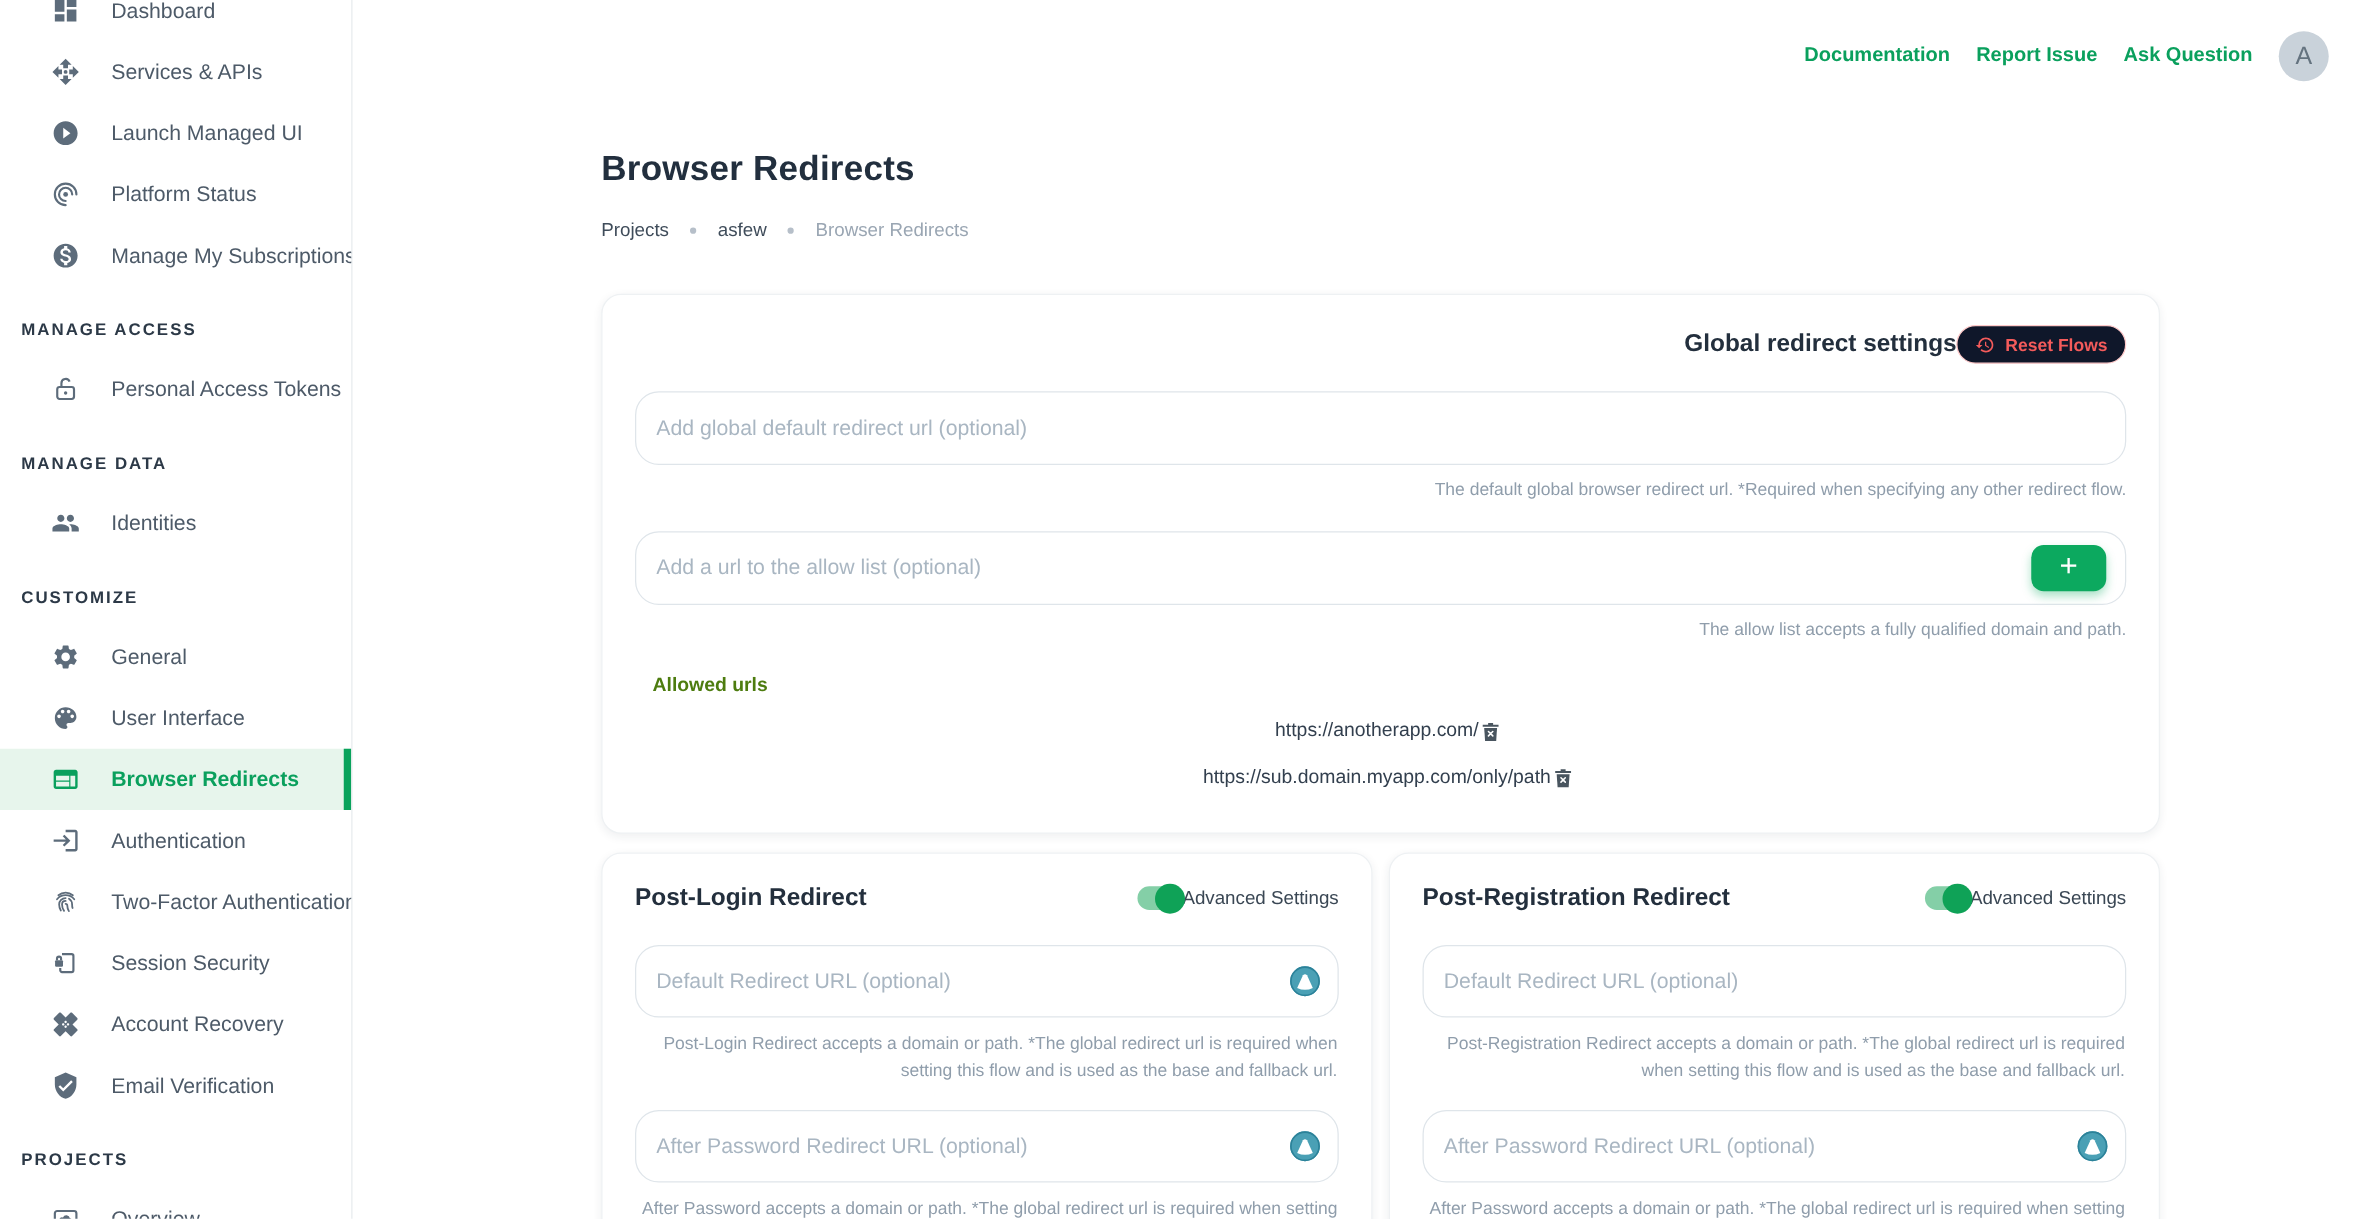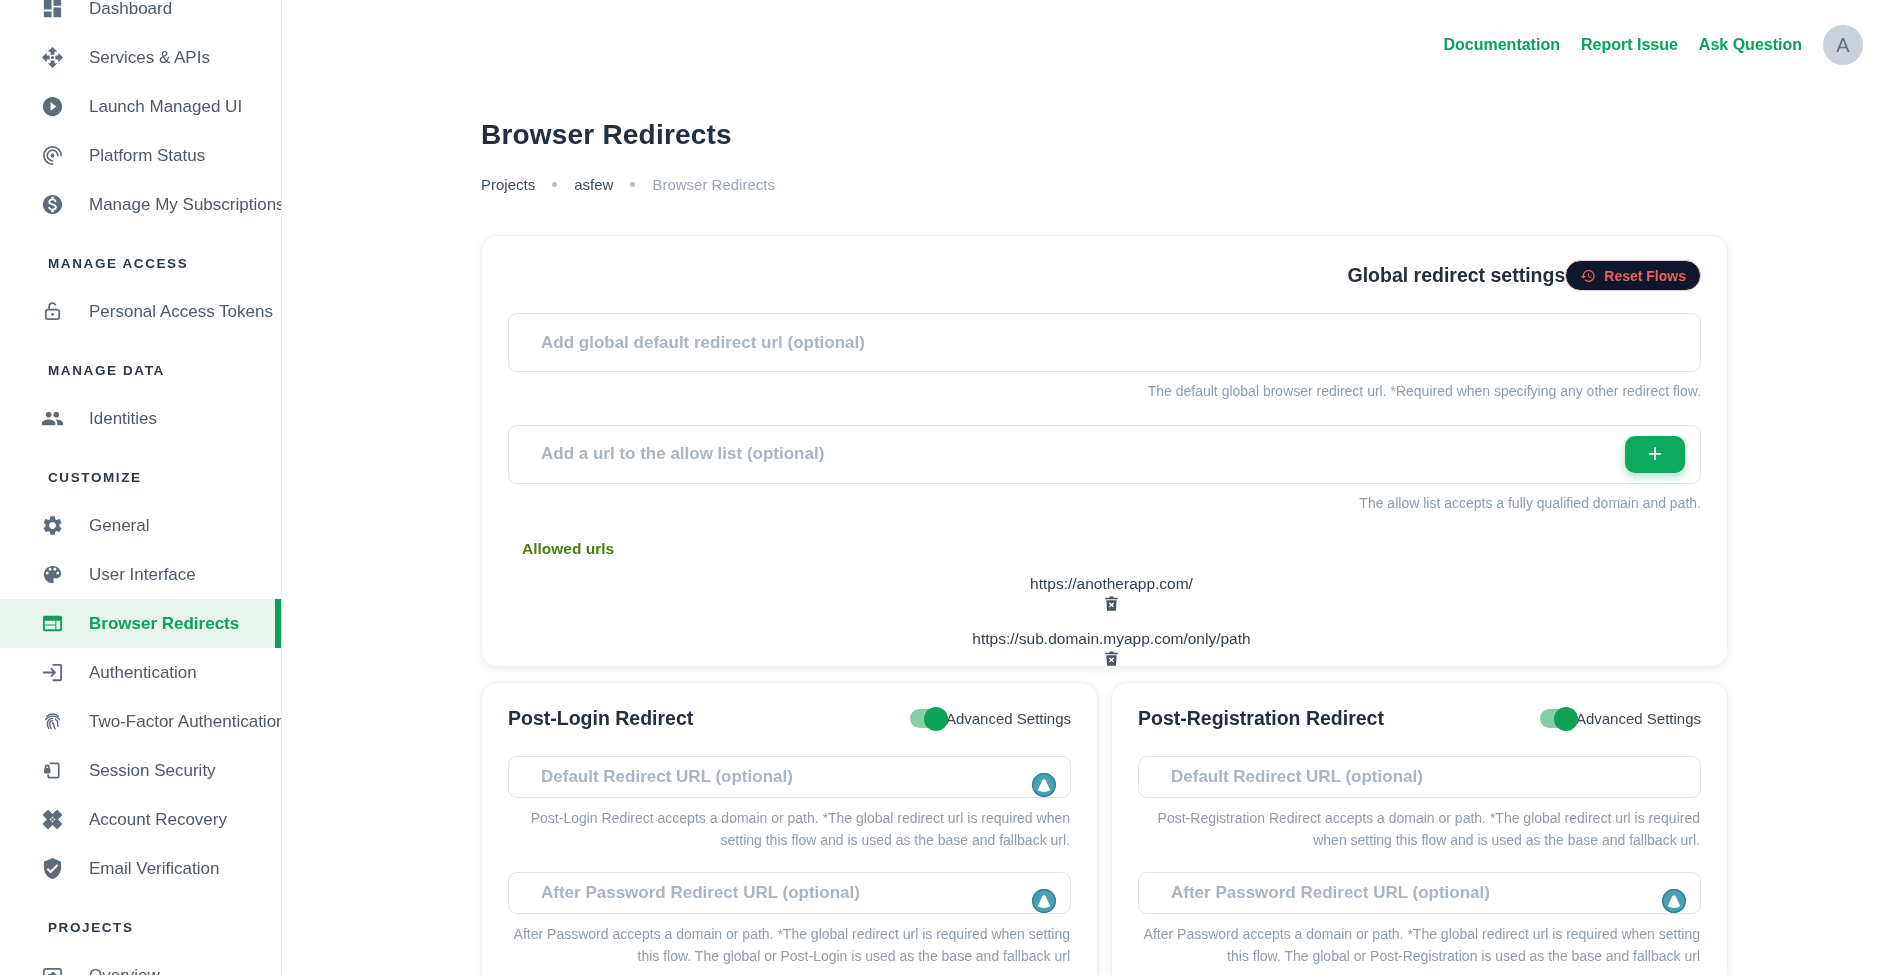--- a/index.html
+++ b/index.html
@@ -4,21 +4,21 @@
 <style>
   * { margin:0; padding:0; box-sizing:border-box; }
   html,body { width:1904px; height:975px; overflow:hidden; background:#fff;
               font-family:"Liberation Sans", sans-serif; }
 
   
   .sidebar { position:absolute; left:0; top:0; width:282px; height:975px;
              background:#fff; border-right:1px solid #e8ebee; overflow:hidden; z-index:5; }
   .nav { margin-top:-16px; }
   .nav-header { margin-top:10px; height:48px; display:flex; align-items:center;
-                padding-left:48px; font-size:13.5px; font-weight:bold; letter-spacing:1.6px;
+                padding-left:17px; font-size:13.5px; font-weight:bold; letter-spacing:1.6px;
                 color:#2c3947; }
   .nav-item { height:49px; display:flex; align-items:center; padding-left:40px; gap:25px;
               color:#4d5a68; font-size:17px; cursor:pointer; position:relative; white-space:nowrap; }
   .nav-item .icn { width:24px; height:24px; flex:0 0 24px; color:#5d6c7b; display:flex;
                    align-items:center; justify-content:center; }
   .nav-item .icn svg { width:23px; height:23px; }
   .nav-item.active { background:#e7f5ec; color:#0aa05d; font-weight:bold; }
   .nav-item.active .icn { color:#0aa05d; }
   .nav-item.active::after { content:""; position:absolute; right:0; top:0; bottom:0;
                             width:6px; background:#0aa35c; }
@@ -46,53 +46,53 @@
   .card-head { display:flex; align-items:center; justify-content:flex-end; }
   .card-title { font-size:19.5px; font-weight:bold; color:#232f3d; }
 
   .reset-btn { display:flex; align-items:center; gap:8px; background:#0f172a;
                border:1px solid #ffc9c9; color:#f45b5b; border-radius:16px;
                height:31px; padding:0 14px; font-size:14px; font-weight:bold;
                font-family:"Liberation Sans",sans-serif; cursor:pointer; }
   .reset-btn svg { width:16px; height:16px; }
 
   .text-input { position:relative; }
-  .text-input input { width:100%; height:59px; border:1px solid #dfe5ea; border-radius:9px;
-                      padding:0 80px 0 32px; font-size:17px; color:#39465a; outline:none;
-                      font-family:"Liberation Sans",sans-serif; background:#fff;font-weight:bold; }
+  .text-input input { width:100%; height:59px; border:1px solid #dfe5ea; border-radius:19px;
+                      padding:0 80px 0 16px; font-size:17px; color:#39465a; outline:none;
+                      font-family:"Liberation Sans",sans-serif; background:#fff; }
   .text-input input::placeholder { color:#a9b6c2; }
   .helper { font-size:14px; color:#8f9dab; margin:9px 0 0 12px; line-height:1.55;text-align:right; }
 
   .row-gap1 { margin-top:22px; }
   .add-btn { position:absolute; right:16px; top:11px; width:60px; height:37px;
              background:#0ca95f; border:none; border-radius:10px; color:#fff; font-size:25px;
              line-height:1; cursor:pointer; box-shadow:0 4px 8px rgba(12,169,95,.35);
              display:flex; align-items:center; justify-content:center; padding-bottom:2px;
              font-family:"Liberation Sans",sans-serif; }
 
   .allowed { margin:26px 0 0 14px; }
   .allowed-title { font-size:15.5px; font-weight:bold; color:#4d7c0f; }
   .allowed-row { display:flex; align-items:center; justify-content:center;
-                 margin-top:17px;flex-direction:column; }
+                 margin-top:17px; }
   .allowed-url { font-size:15.5px; color:#323f4e; }
   .trash-btn { background:none; border:none; cursor:pointer; color:#49555f; padding:0;
                width:20px; height:20px; }
   .trash-btn svg { width:19px; height:19px; }
 
   
   .flow-row { display:flex; gap:13px; margin-top:15px; }
   .flow-card { width:617px; height:331px; padding:24px 26px; }
   .flow-head { display:flex; align-items:center; justify-content:space-between; margin-bottom:26px; }
   .toggle-wrap { display:flex; align-items:center; }
   .toggle { position:relative; width:36px; height:19px; border-radius:10px; background:#84cfa7;
             cursor:pointer; }
   .toggle .knob { position:absolute; right:-2px; top:-2.5px; width:24px; height:24px;
                   border-radius:50%; background:#0fa257; }
   .toggle-label { font-size:15px; color:#3a4754; }
-  .flow-card .text-input input { height:42px; padding-right:56px; }
+  .flow-card .text-input input { height:58px; padding-right:56px; }
   .input-badge { position:absolute; right:14px; top:16px; width:26px; height:26px; }
   .flow-card .helper { margin:10px 0 21px 2px; max-width:560px; }
 </style>
 </head>
 <body>
 
 <div class="sidebar">
   <div class="nav">
 
     <div class="nav-item">

